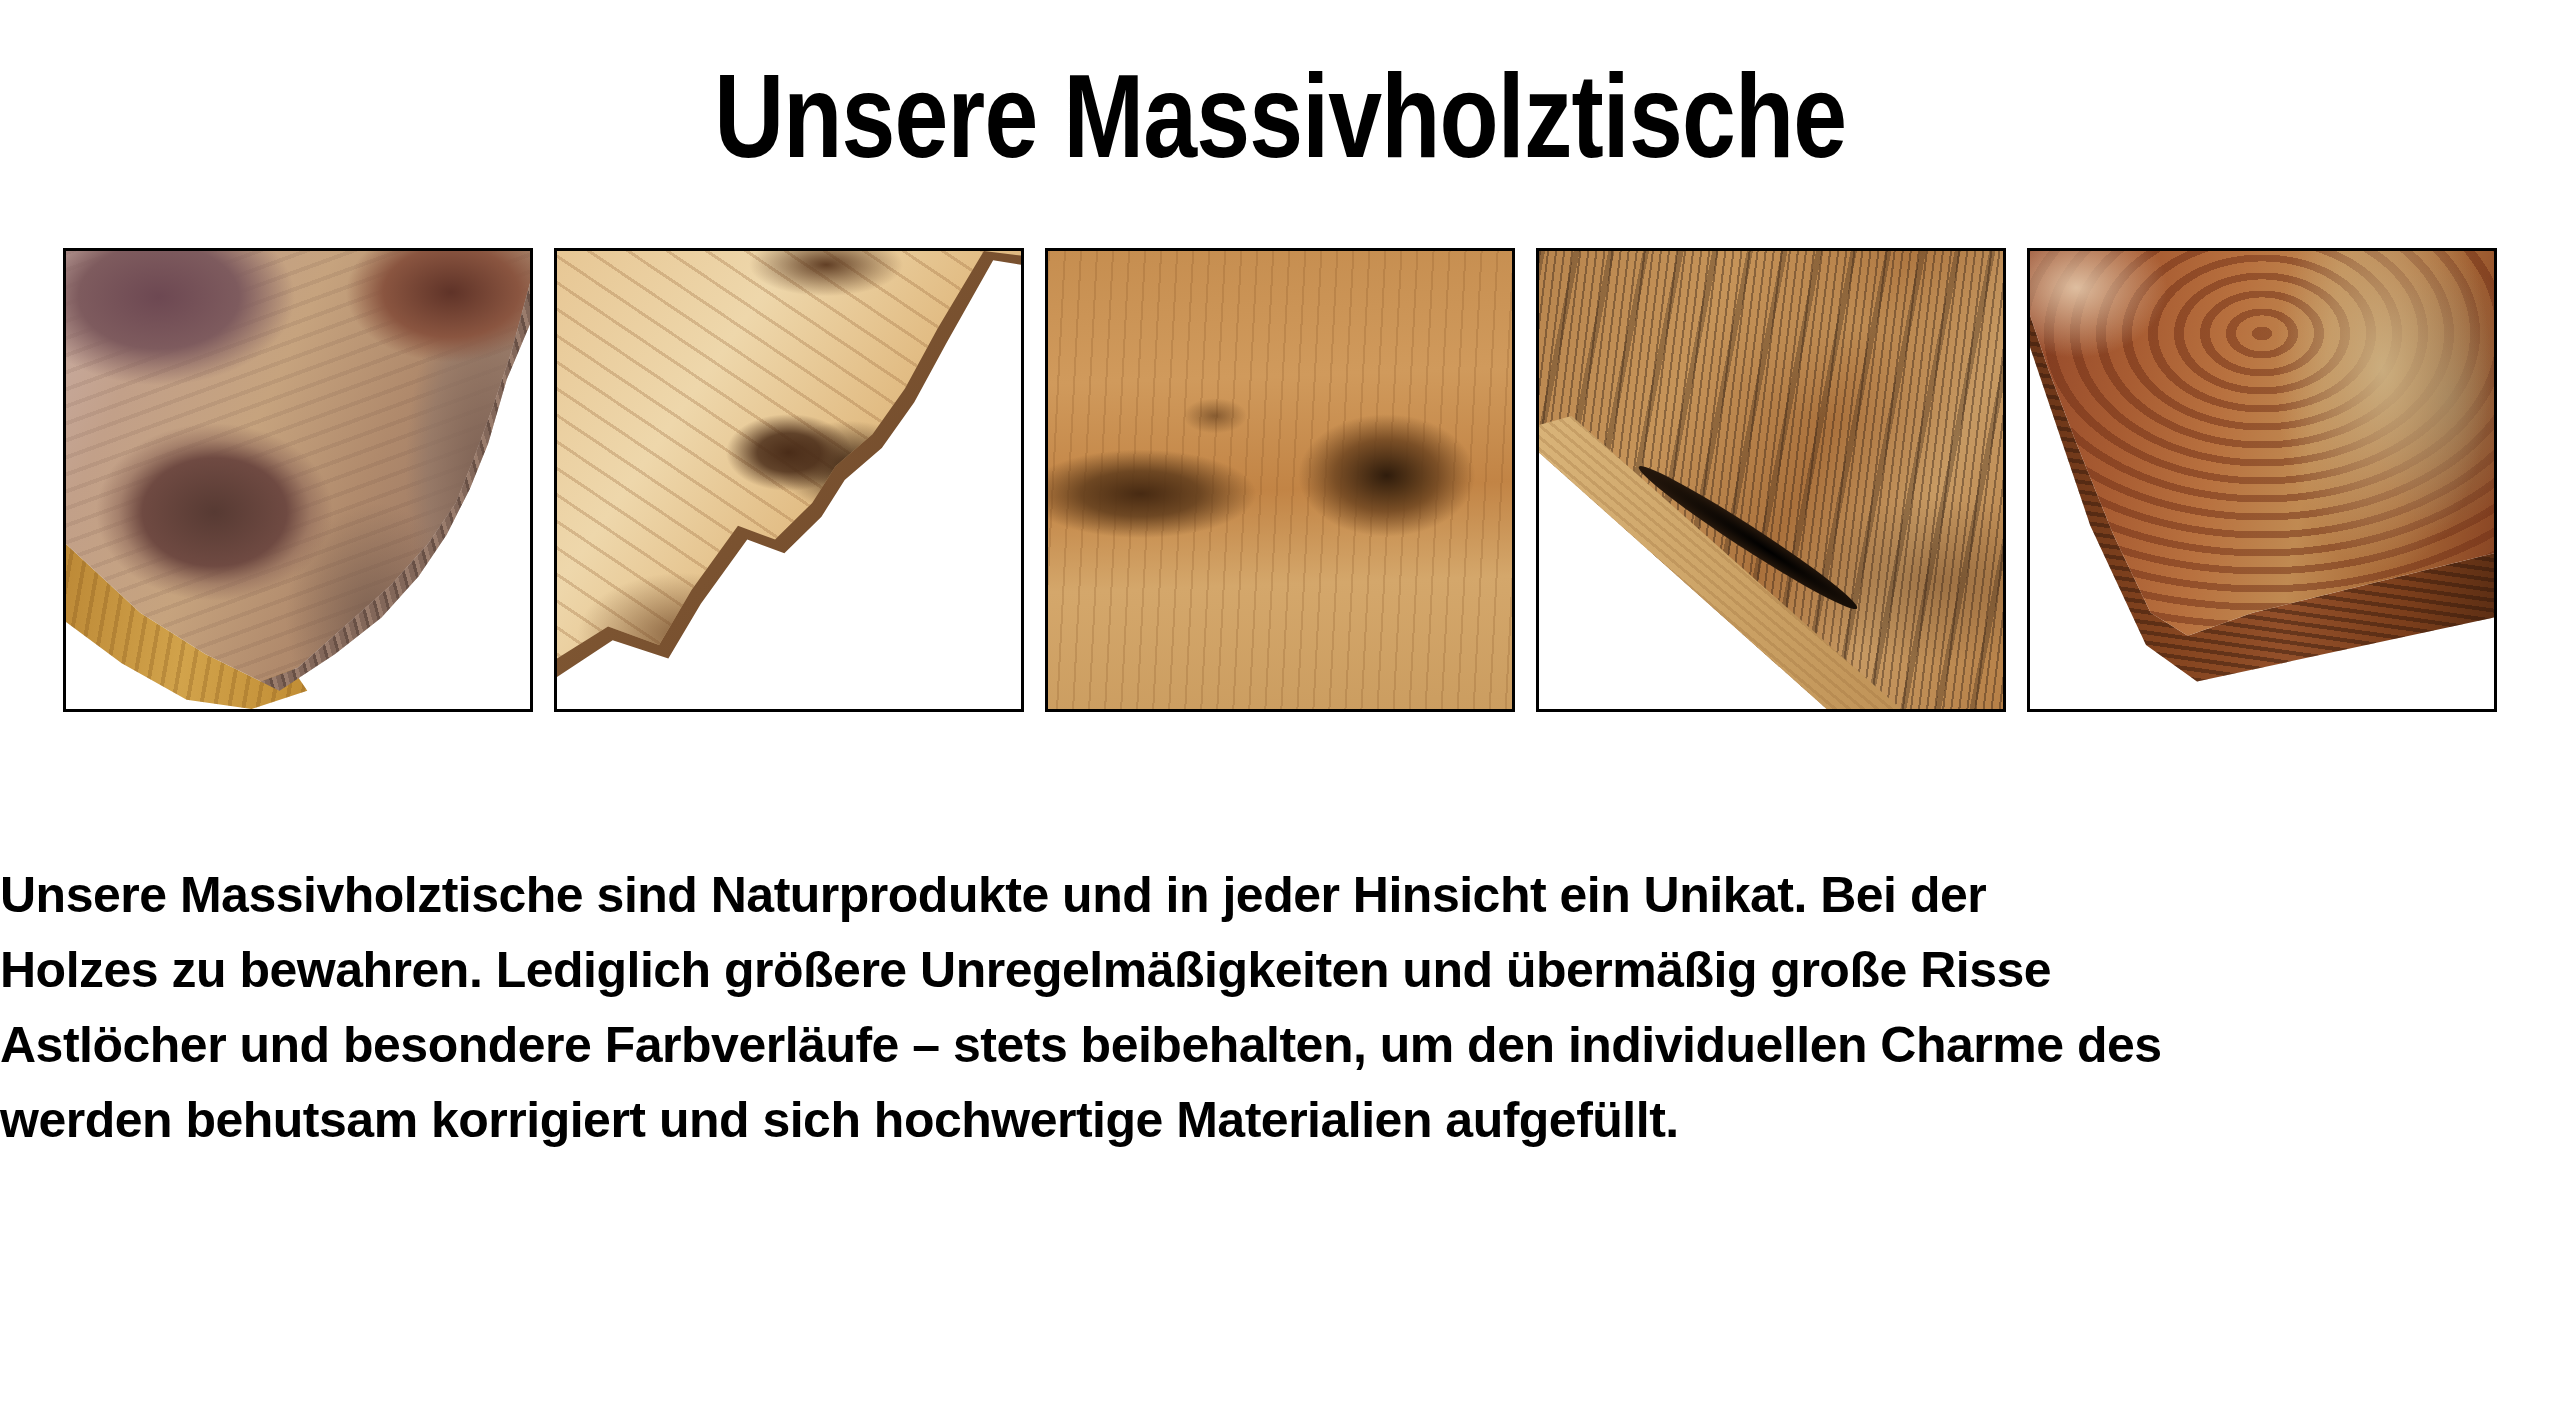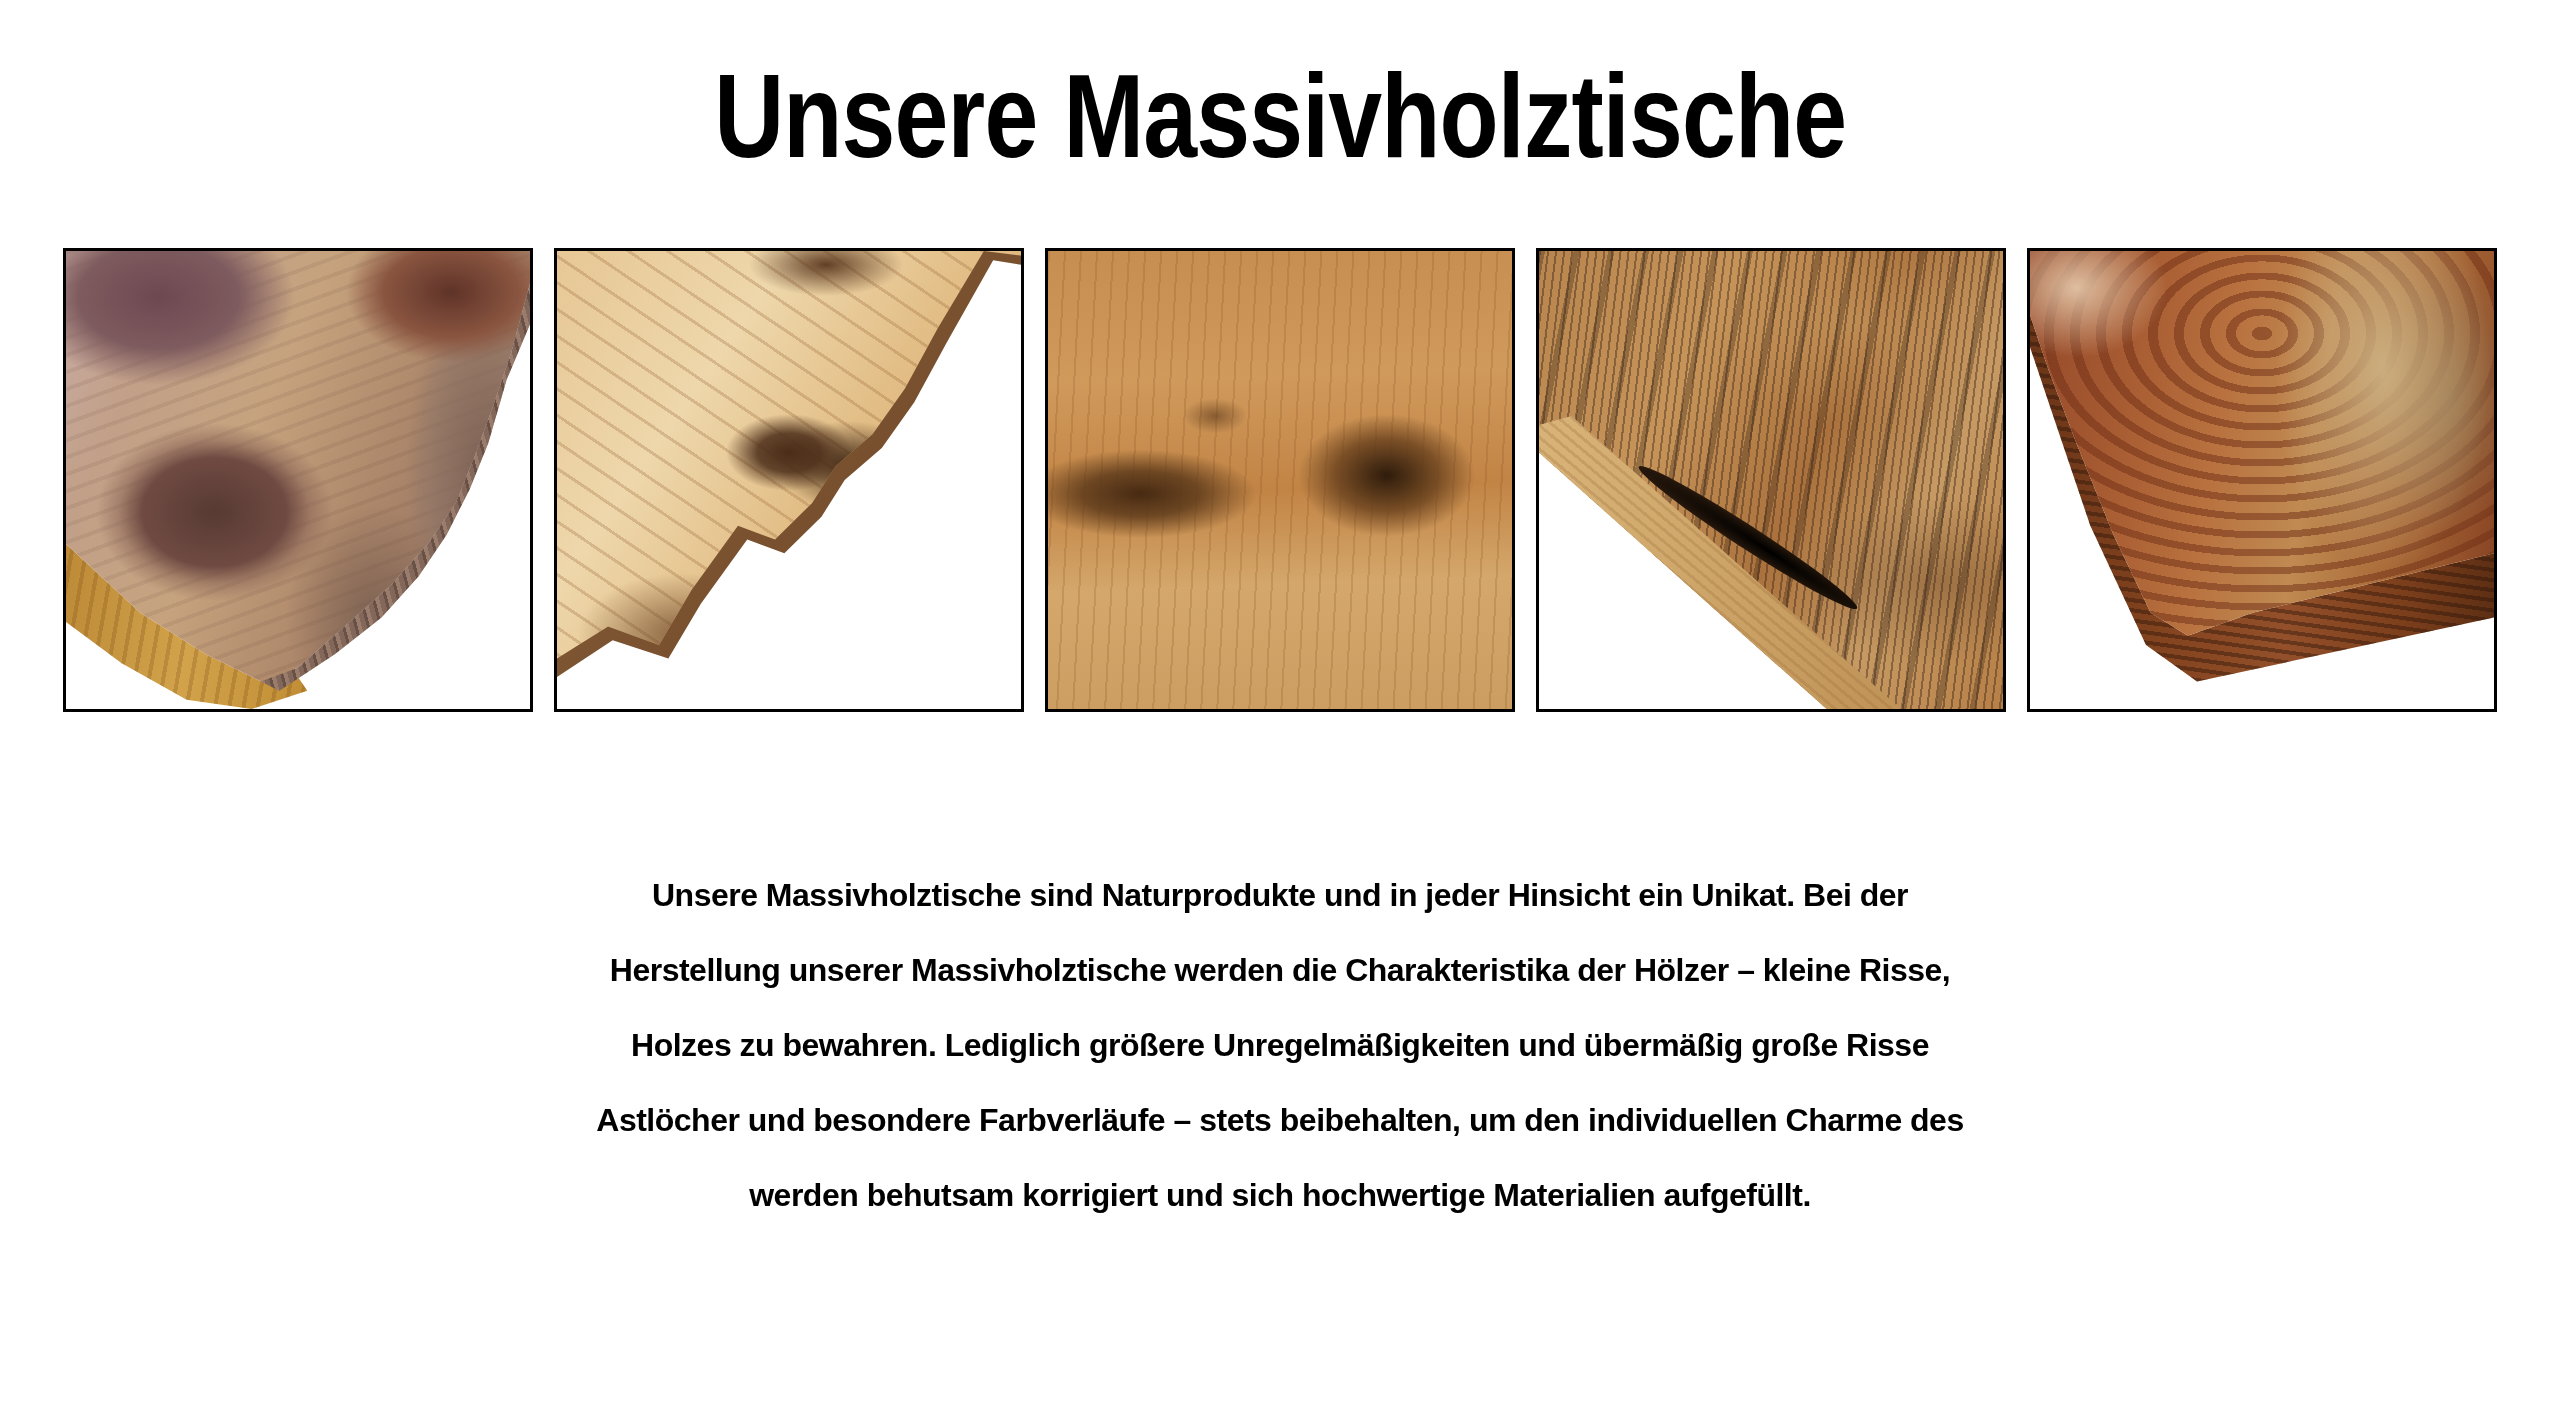--- a/index.html
+++ b/index.html
@@ -146,23 +146,22 @@
       radial-gradient(ellipse 130px 100px at 10% 8%, rgba(226,196,166,.95) 0%, rgba(226,196,166,0) 70%),
       radial-gradient(ellipse 150px 280px at 76% 26%, rgba(205,177,130,.95) 0%, rgba(205,177,130,0) 72%),
       radial-gradient(ellipse 110px 200px at 90% 32%, rgba(146,118,82,.8) 0%, rgba(146,118,82,0) 70%),
       repeating-radial-gradient(ellipse 520px 360px at 50% 18%, rgba(112,47,22,.5) 0 10px, rgba(0,0,0,0) 10px 26px),
       linear-gradient(100deg, #94482a 0%, #a85c32 22%, #b8713f 40%, #c08a52 58%, #a96a38 76%, #8f4b27 92%, #7e3f20 100%);
   }
 
   
   .body-copy {
     margin-top: 146px;
-    text-align: center;
     font-weight: bold;
-    font-size: 32px;
+    font-size: 50px;
     line-height: 75px;
     letter-spacing: -0.5px;
   }
   .body-copy .line { white-space: nowrap; }
 </style>
 </head>
 <body>
 
 <div class="page">
 
@@ -193,19 +192,18 @@
 
     <div class="photo">
       <div class="layer p5-edge"></div>
       <div class="layer p5-wood"></div>
     </div>
 
   </div>
 
   <div class="body-copy">
     <div class="line">Unsere Massivholztische sind Naturprodukte und in jeder Hinsicht ein Unikat. Bei der</div>
-    <div class="line">Herstellung unserer Massivholztische werden die Charakteristika der Hölzer – kleine Risse,</div>
     <div class="line">Holzes zu bewahren. Lediglich größere Unregelmäßigkeiten und übermäßig große Risse</div>
     <div class="line">Astlöcher und besondere Farbverläufe – stets beibehalten, um den individuellen Charme des</div>
     <div class="line">werden behutsam korrigiert und sich hochwertige Materialien aufgefüllt.</div>
   </div>
 
 </div>
 
 </body></html>

